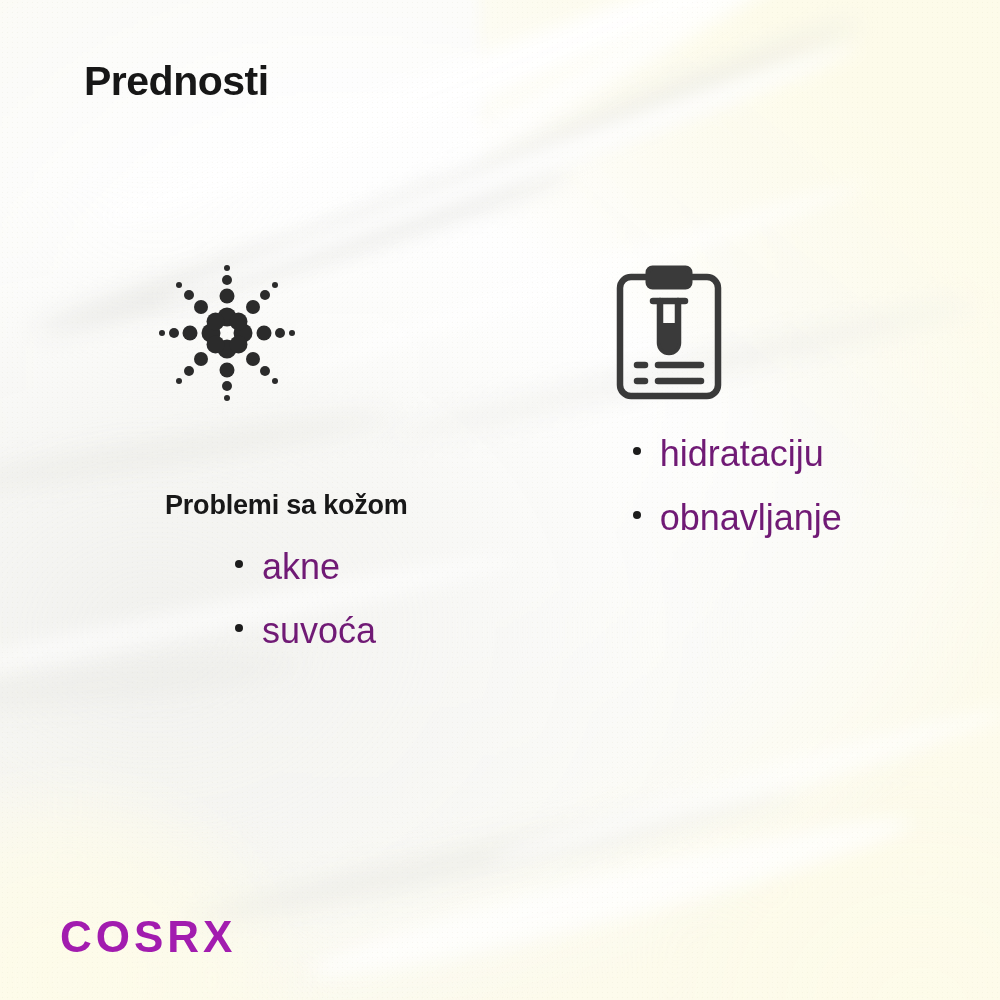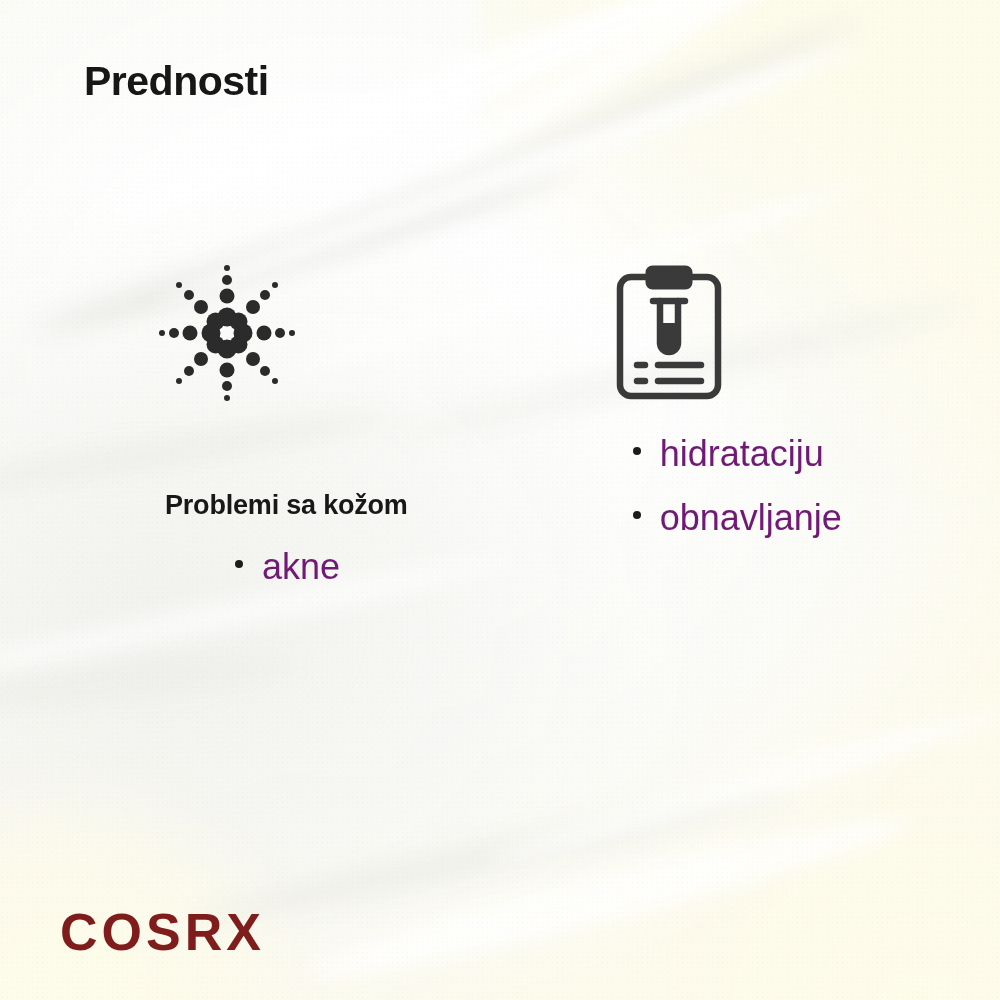--- a/index.html
+++ b/index.html
@@ -142,22 +142,22 @@
   }
   .bullets li::before {
     content:"";
     position:absolute; left:3px; top:11px;
     width:8px; height:8px; border-radius:50%;
     background:#1c1c1c;
   }
 
   .brand {
     position:absolute; left:60px; bottom:38px;
-    font-size:52px; font-weight:700; letter-spacing:4px;
-    color:#7f1d1d;
+    font-size:44px; font-weight:700; letter-spacing:4px;
+    color:#a21caf;
   }
 
   svg { display:block; }
 </style>
 </head>
 <body>
 
 <div id="canvas">
 
   <div class="bg-layer">
@@ -233,20 +233,21 @@
           <circle cx="95" cy="96" r="7"></circle>
           <circle cx="107" cy="108" r="5"></circle>
           <circle cx="117" cy="118" r="3"></circle>
         </svg>
       </div>
 
       <div class="col-heading">Problemi sa kožom</div>
 
       <ul class="bullets">
         <li>akne</li>
+        <li>suvoća</li>
       </ul>
     </div>
 
     <div class="col col-right">
 
       <div class="icon-wrap right">
         <svg width="108" height="136" viewBox="0 0 108 136" fill="none" stroke="#3a3a3a" stroke-width="6.5" stroke-linecap="round" stroke-linejoin="round">
 
           <rect x="5" y="12" width="98" height="119" rx="11"></rect>
 

